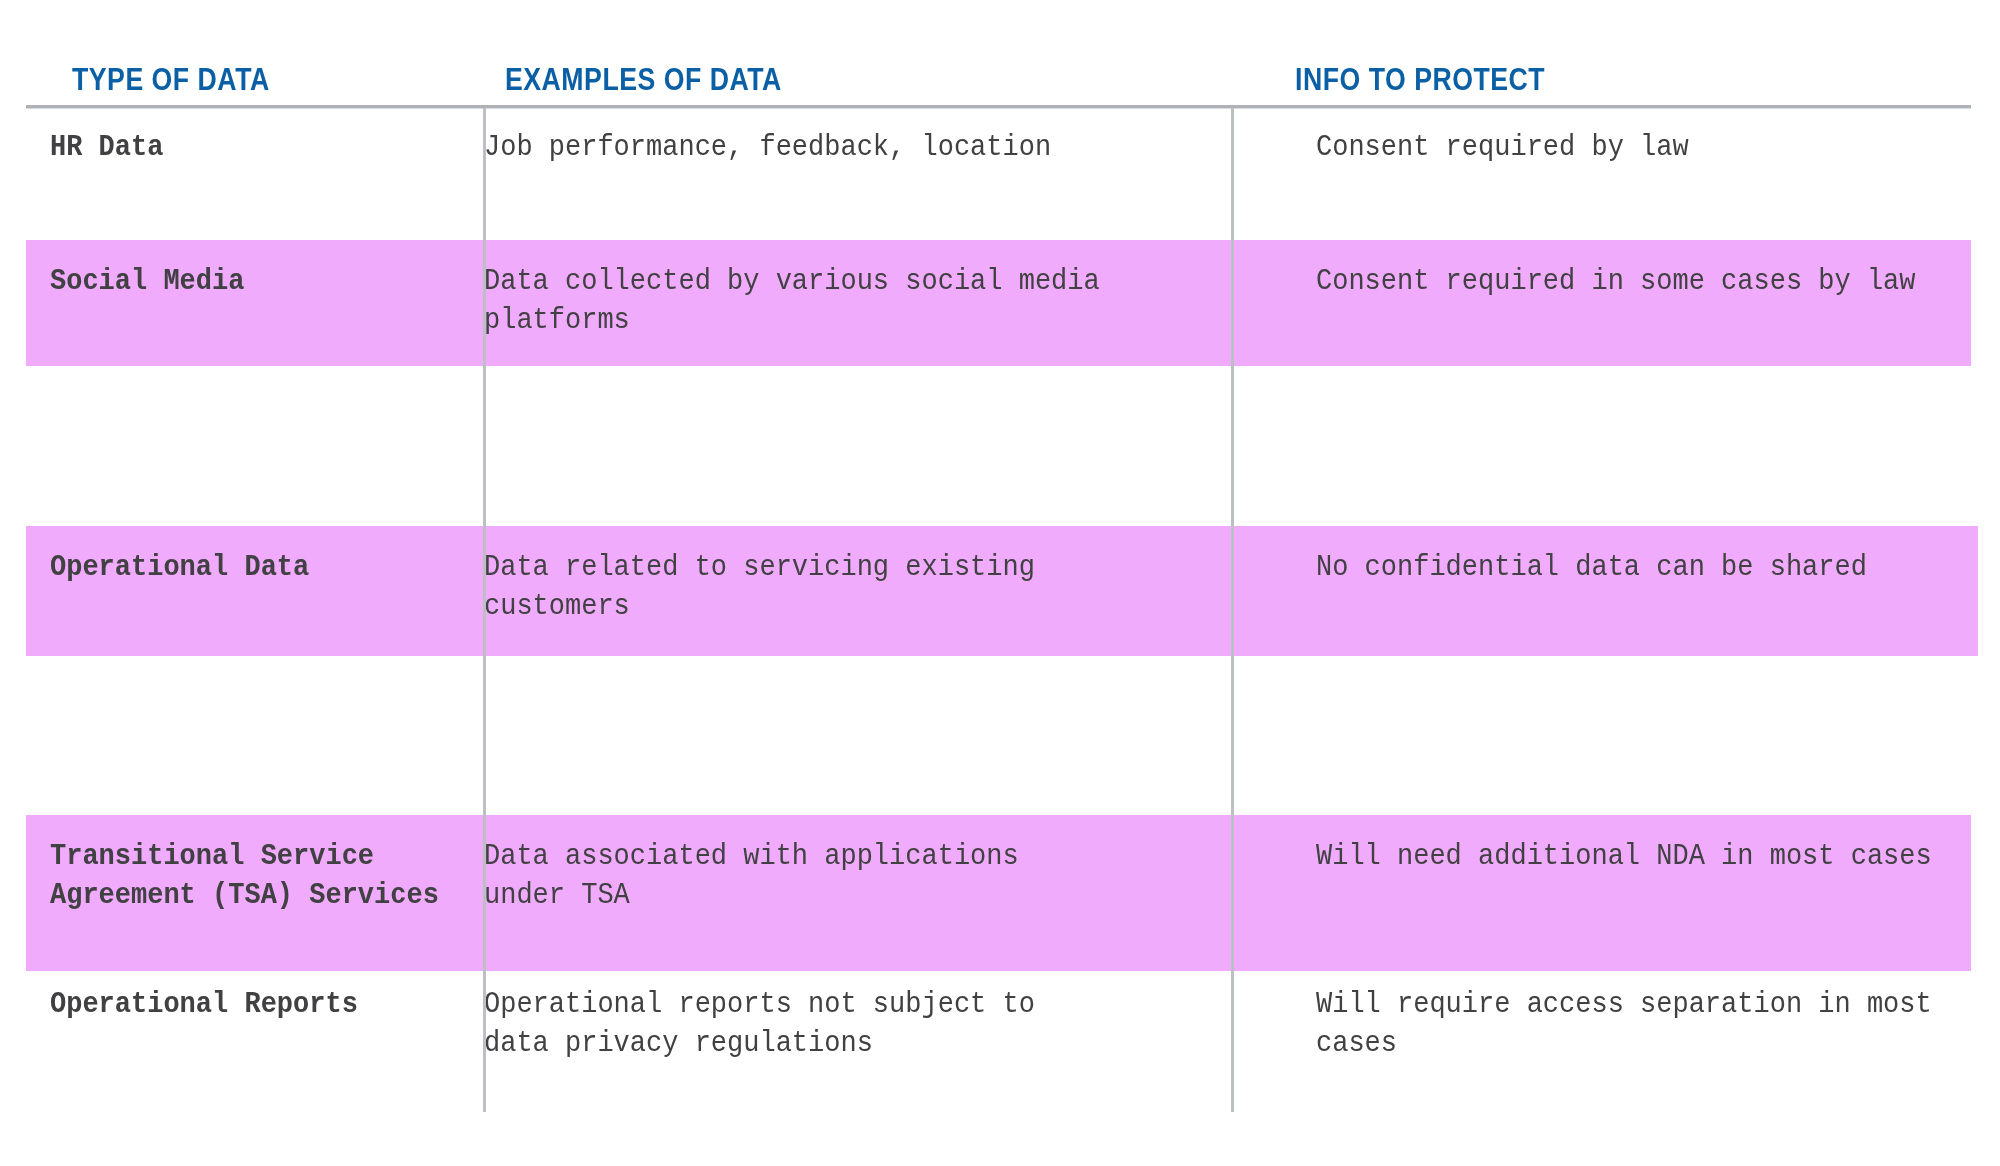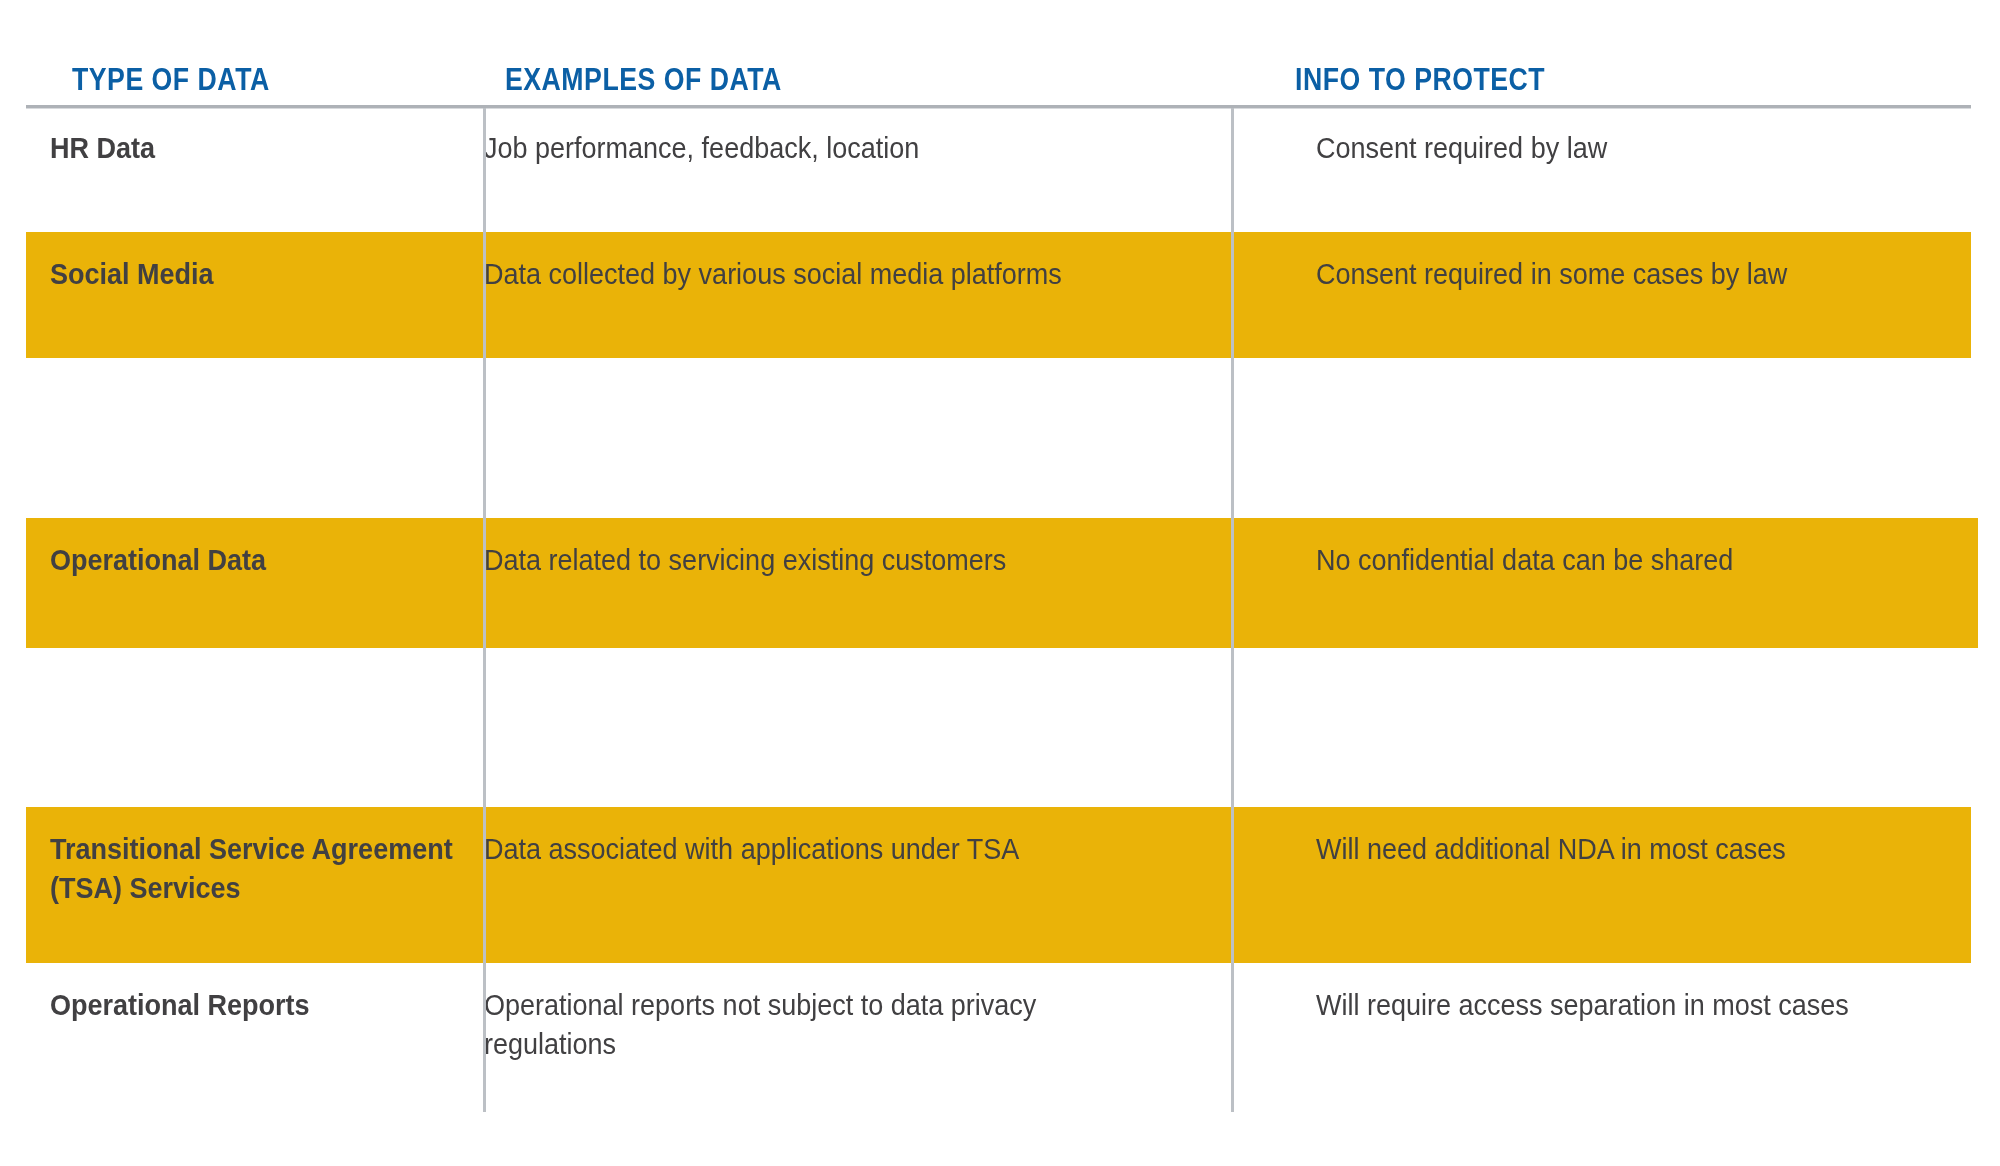--- a/index.html
+++ b/index.html
@@ -67,27 +67,28 @@
   .v-divider.d1 { left: 483px; }
   .v-divider.d2 { left: 1231px; }
 
   
   .rows {
     position: absolute;
     left: 0;
     top: 0;
     width: 2000px;
     height: 988px;
+    font-family: Liberation Mono, monospace;
   }
   .row {
     position: absolute;
     left: 26px;
     width: 1945px;
   }
-  .row.shaded { background: #eab308; }
+  .row.shaded { background: #f0abfc; margin-top: 8px; }
 
   .cell {
     position: absolute;
     color: #414042;
     font-size: 30px;
     line-height: 39px;
     transform: scaleX(0.90);
     transform-origin: left top;
   }
   .cell.c1 {

